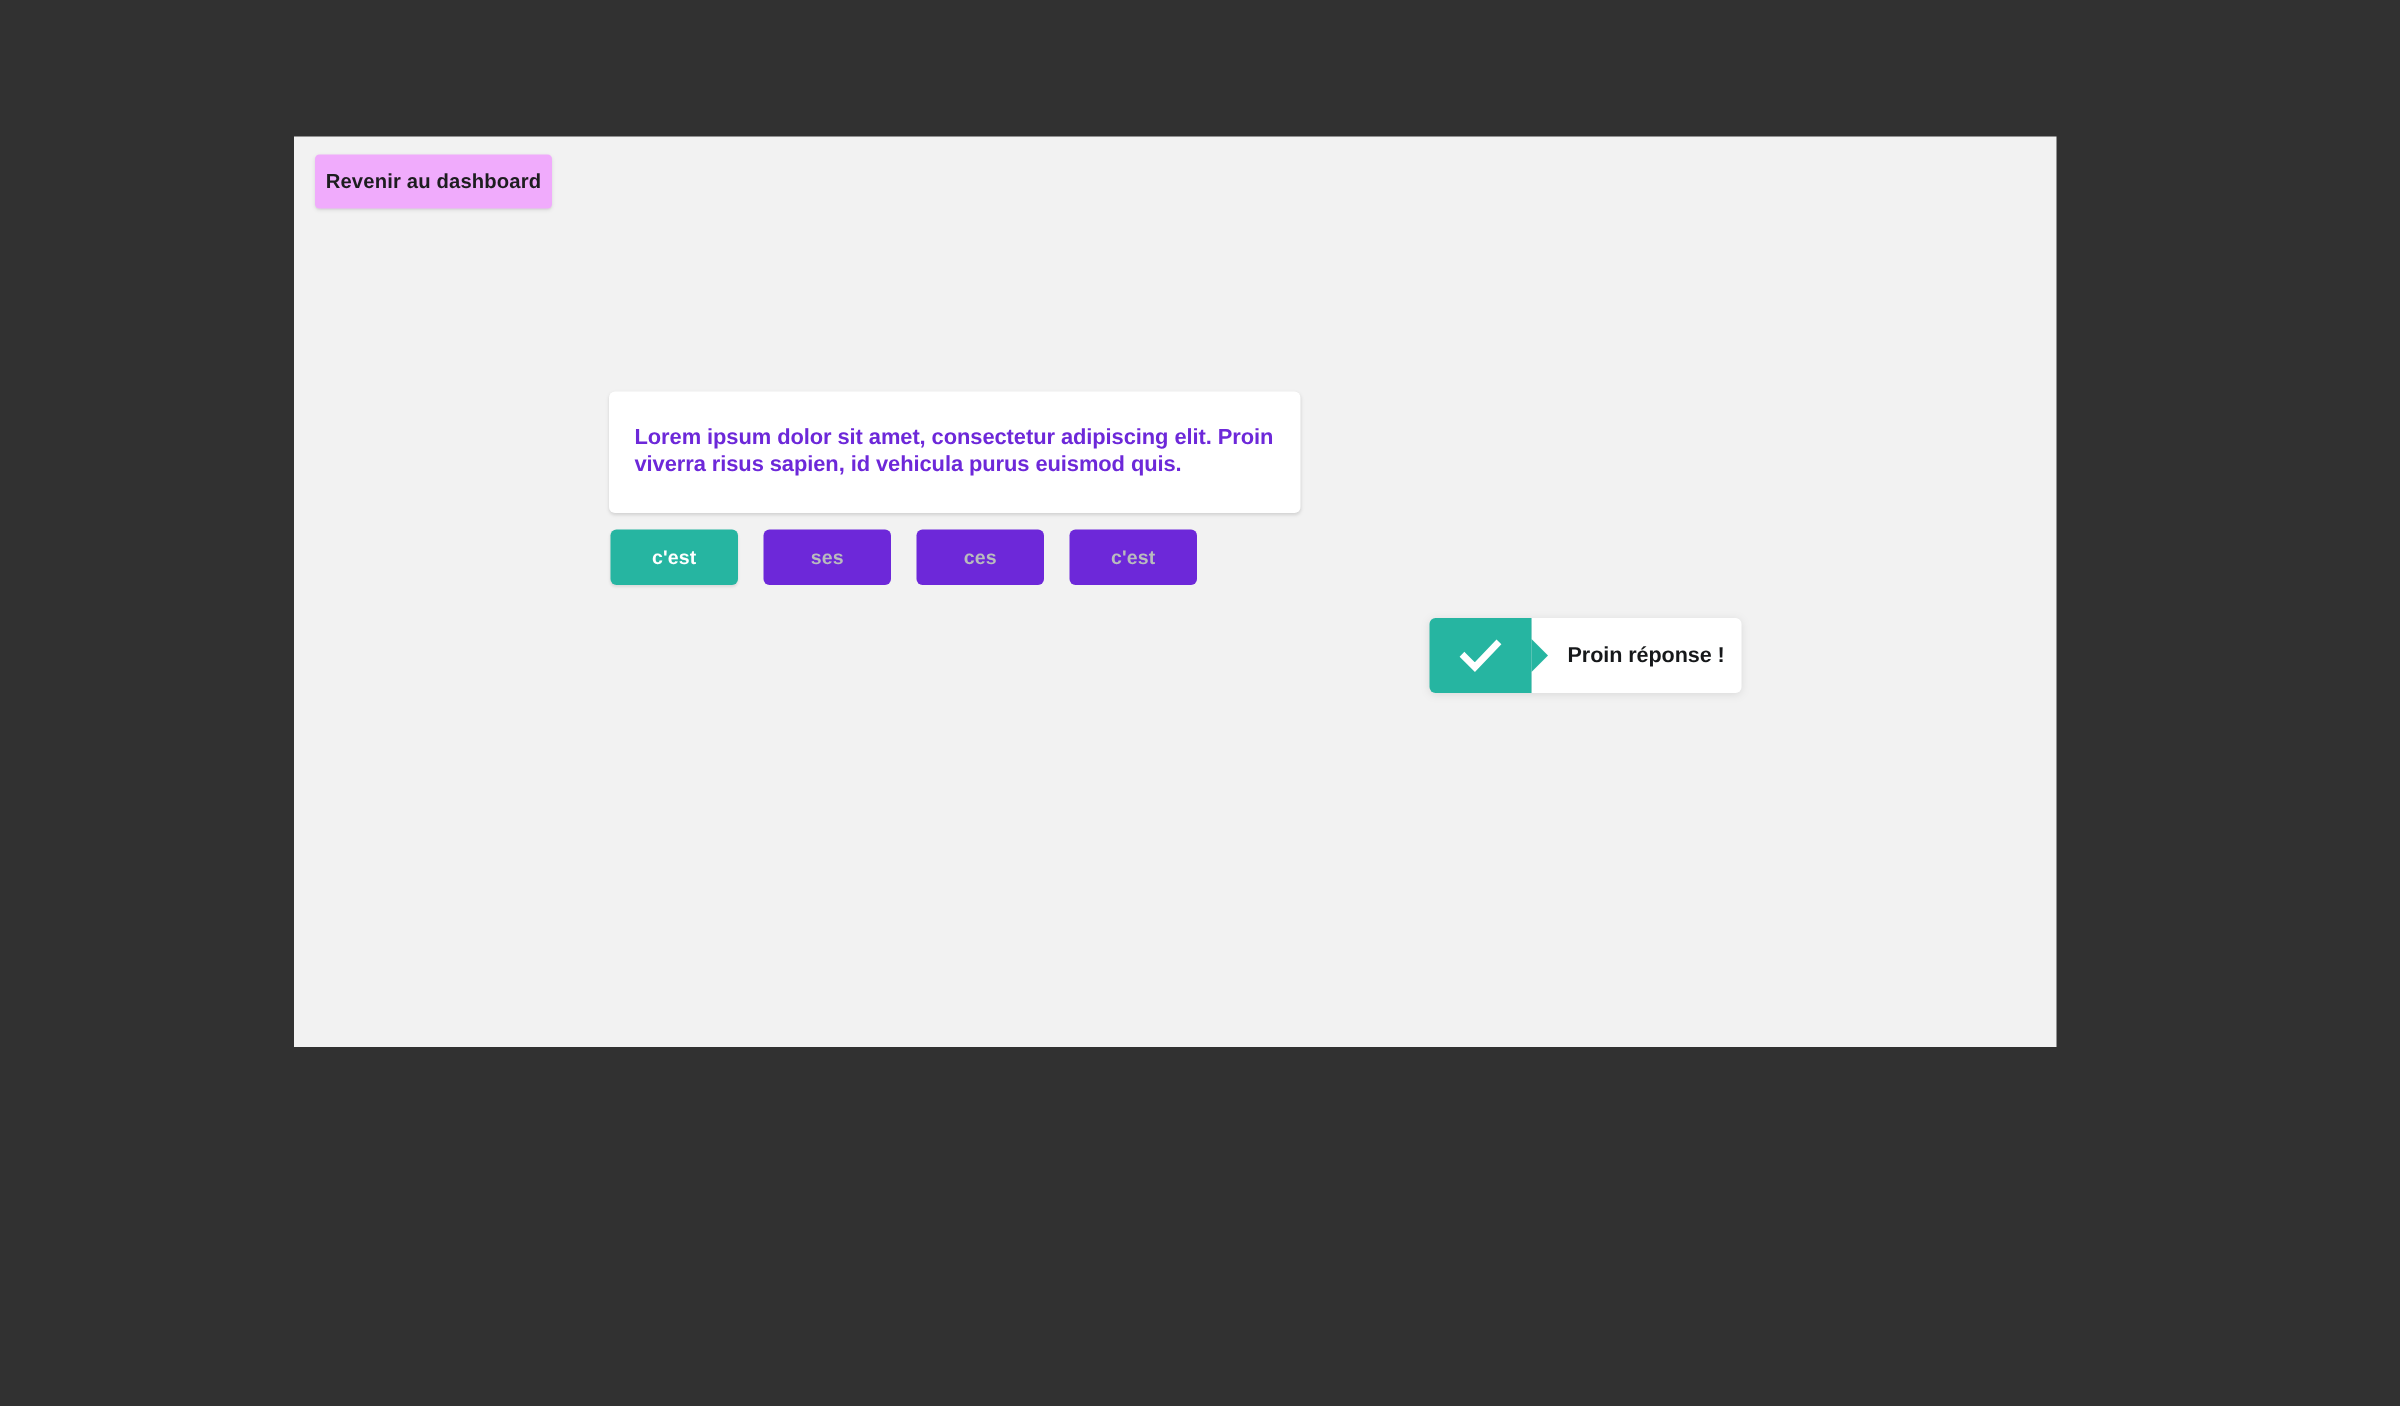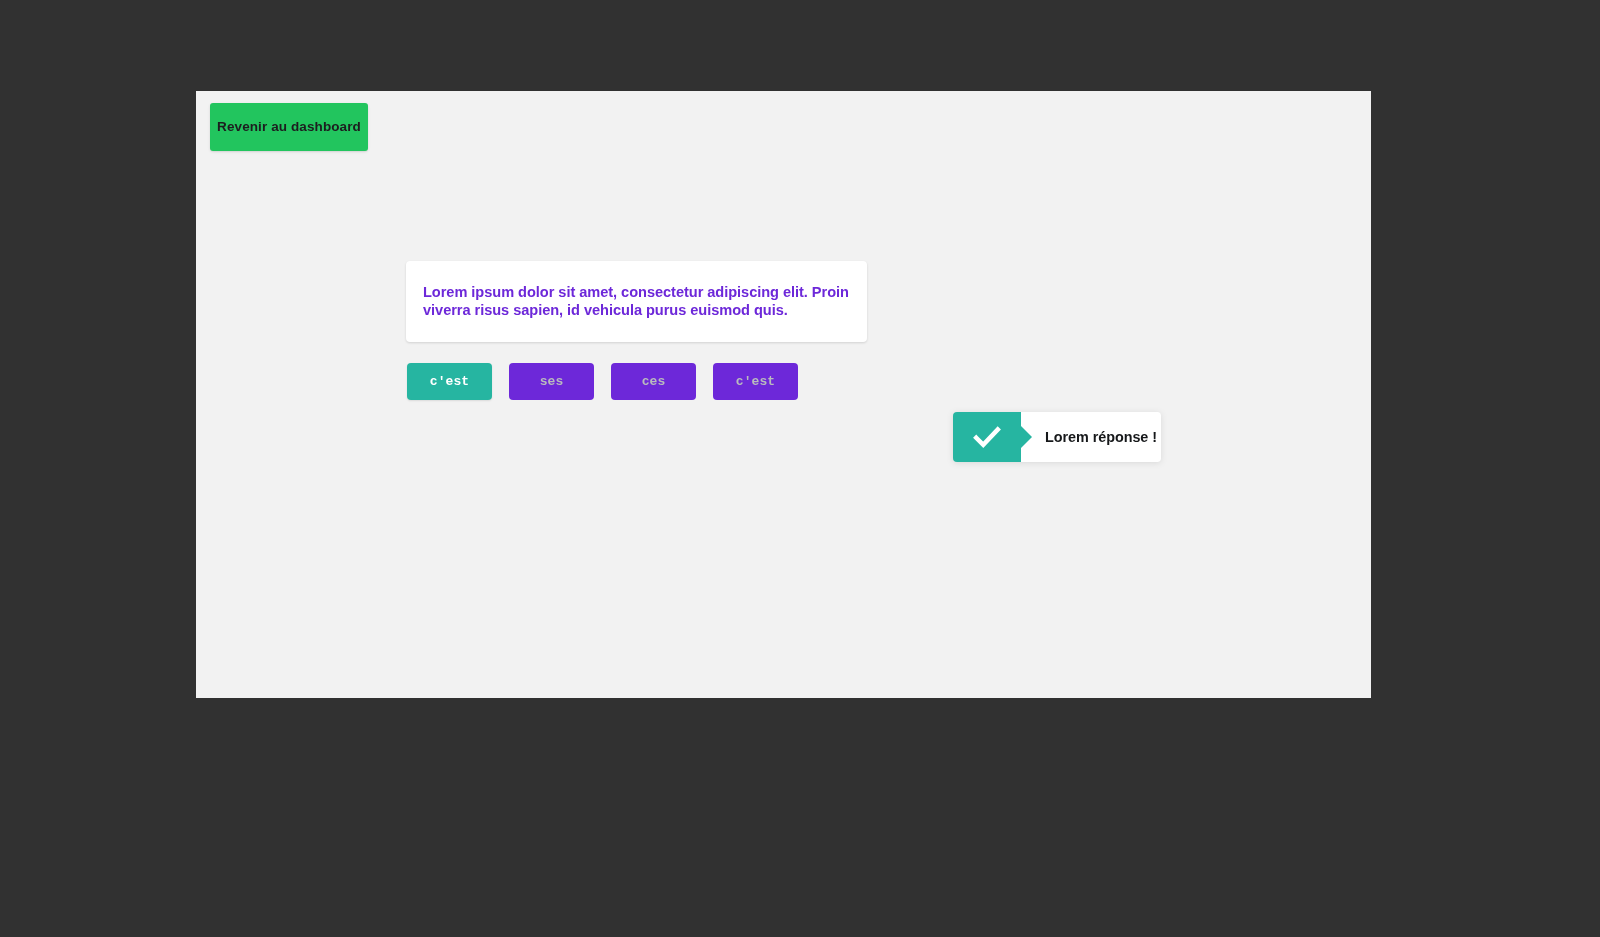--- a/index.html
+++ b/index.html
@@ -24,22 +24,22 @@
     background: #f2f2f2;
     overflow: hidden;
   }
 
   
   #back-button {
     position: absolute;
     left: 14px;
     top: 12px;
     width: 158px;
-    height: 48px;
-    background: #22c55e;
+    height: 36px;
+    background: #f0abfc;
     border: none;
     border-radius: 3px;
     box-shadow: 0 1px 3px rgba(0,0,0,0.10), 0 1px 1px rgba(0,0,0,0.04);
     cursor: pointer;
     display: flex;
     align-items: center;
     justify-content: center;
     padding: 0;
   }
   #back-button .label {
@@ -70,24 +70,23 @@
     font-weight: 700;
     line-height: 1.18;
     color: #6d28d9;
     letter-spacing: -0.05px;
   }
 
   
   #answer-row {
     position: absolute;
     left: 211px;
-    top: 272px;
+    top: 262px;
     display: flex;
     gap: 17px;
-    font-family: Liberation Mono, monospace;
   }
   .answer-choice {
     width: 85px;
     height: 37px;
     border: none;
     border-radius: 4px;
     display: flex;
     align-items: center;
     justify-content: center;
     cursor: pointer;
@@ -203,17 +202,17 @@
 
   </div>
 
   <div id="feedback-toast">
     <div id="feedback-icon-block">
       <svg viewBox="0 0 24 24" aria-hidden="true">
         <path d="M3.4 12.6 L9.0 18.2 L20.6 6.0" fill="none" stroke="#ffffff" stroke-width="3.6" stroke-linecap="square" stroke-linejoin="miter"></path>
       </svg>
     </div>
     <div id="feedback-body">
-      <span id="feedback-text">Lorem réponse !</span>
+      <span id="feedback-text">Proin réponse !</span>
     </div>
   </div>
 
 </div>
 
 </body></html>

